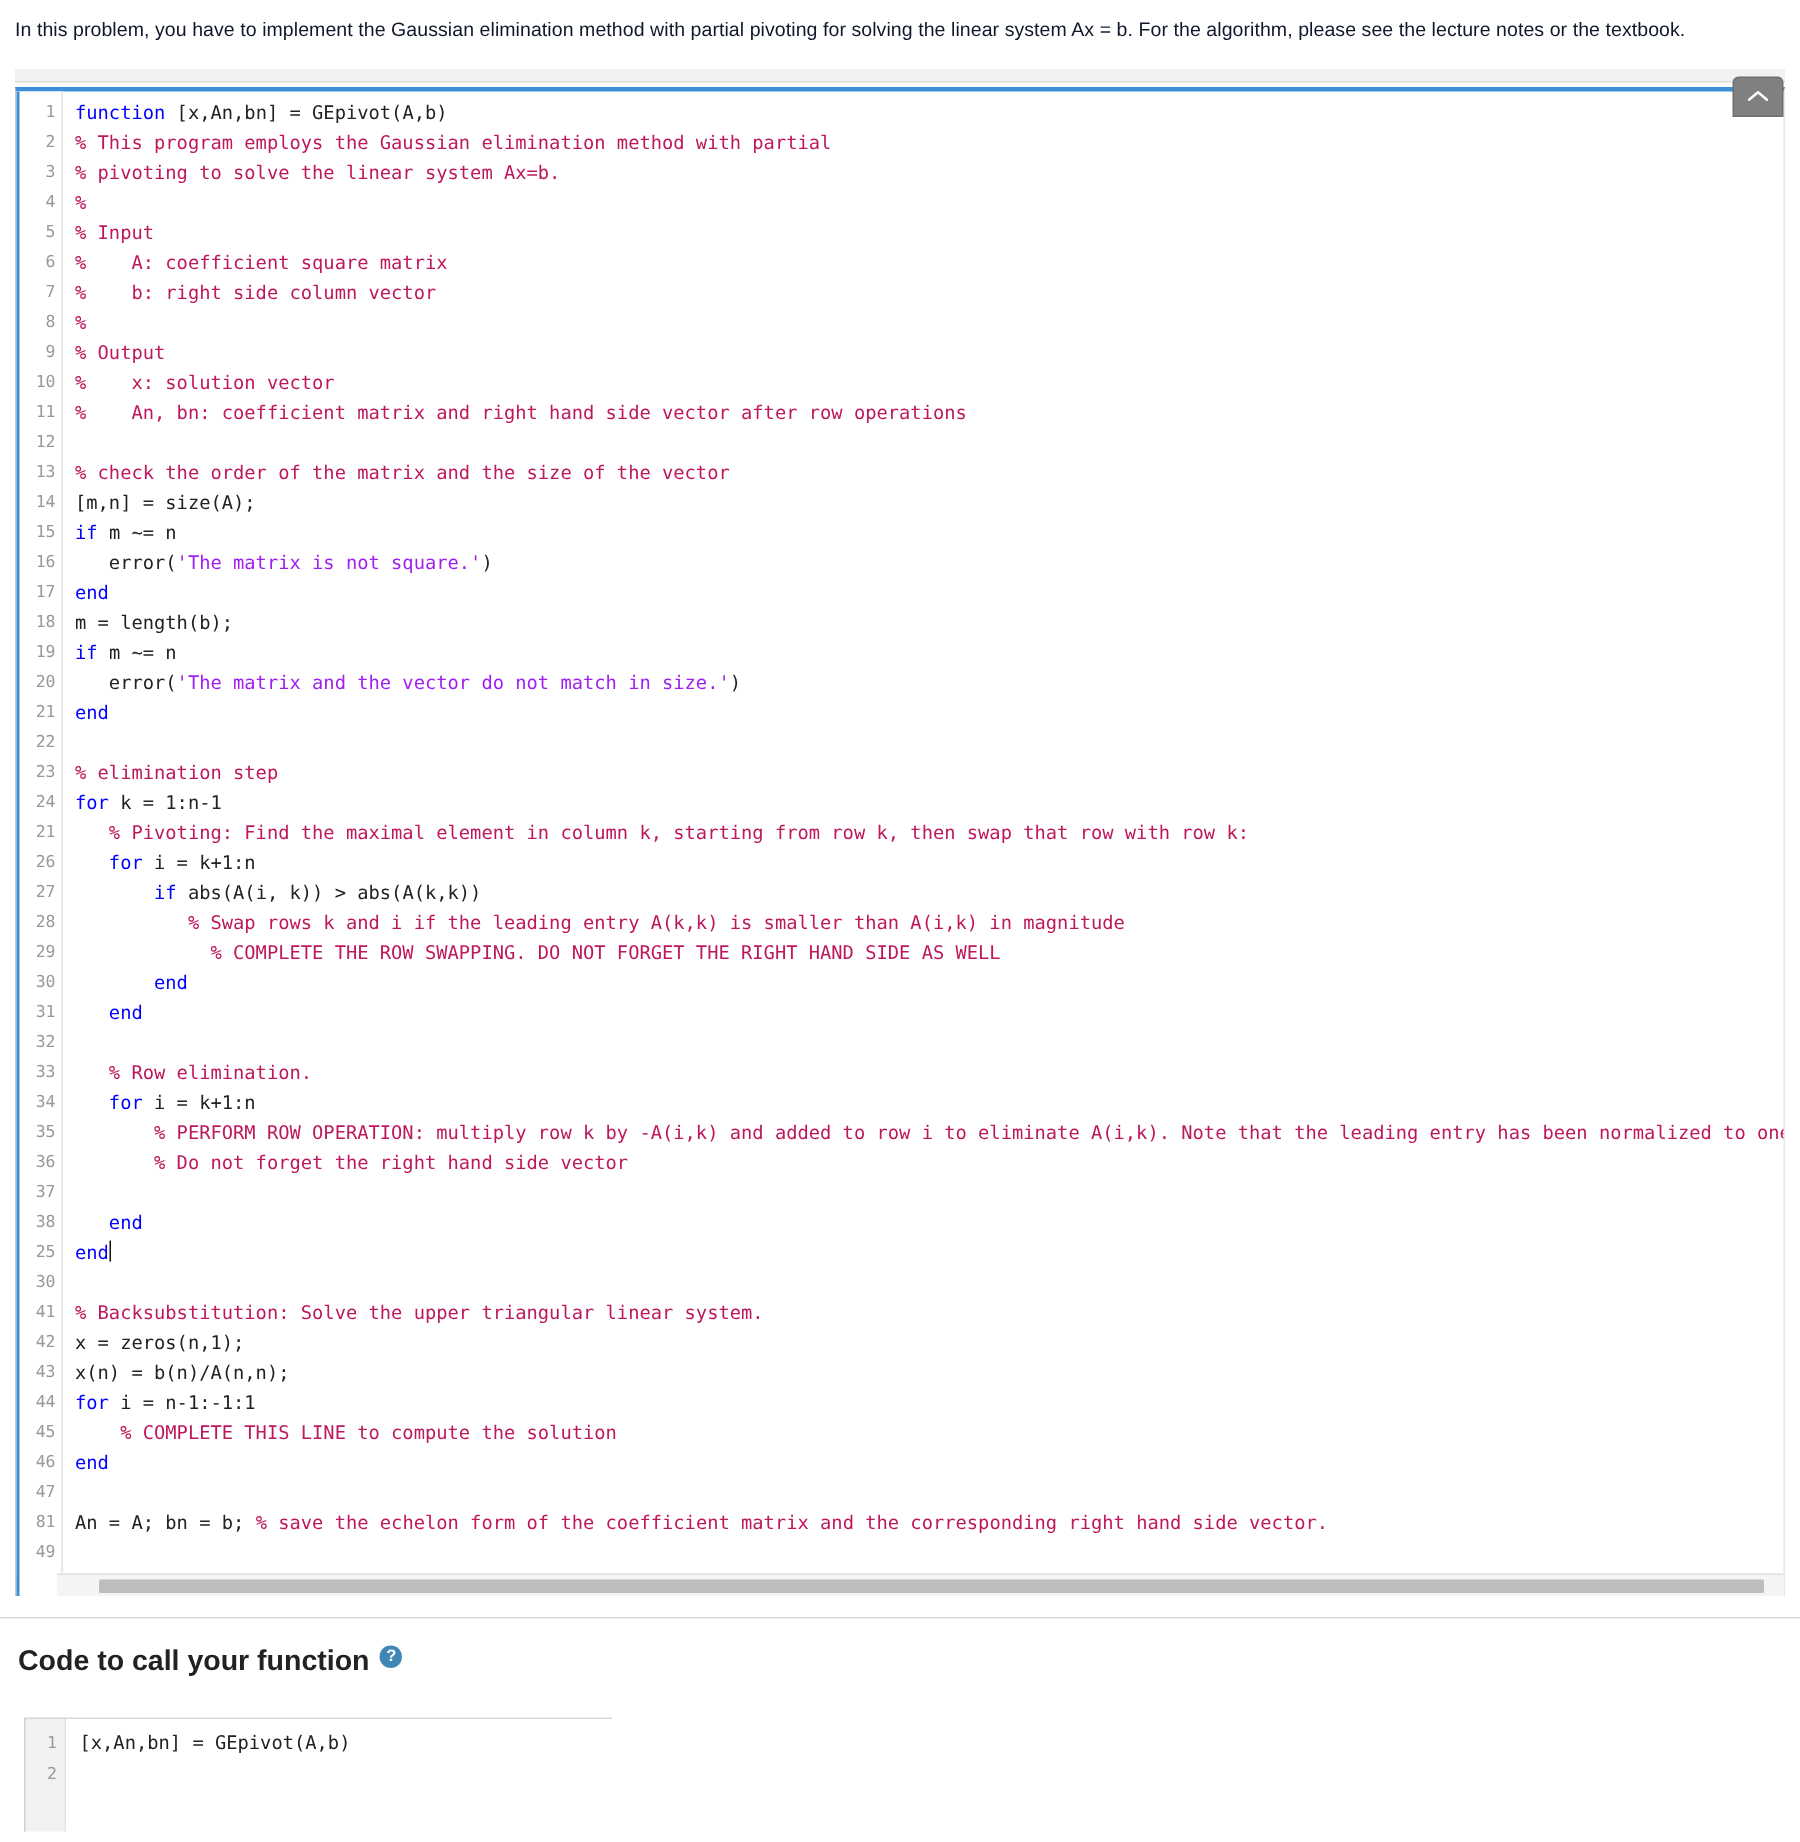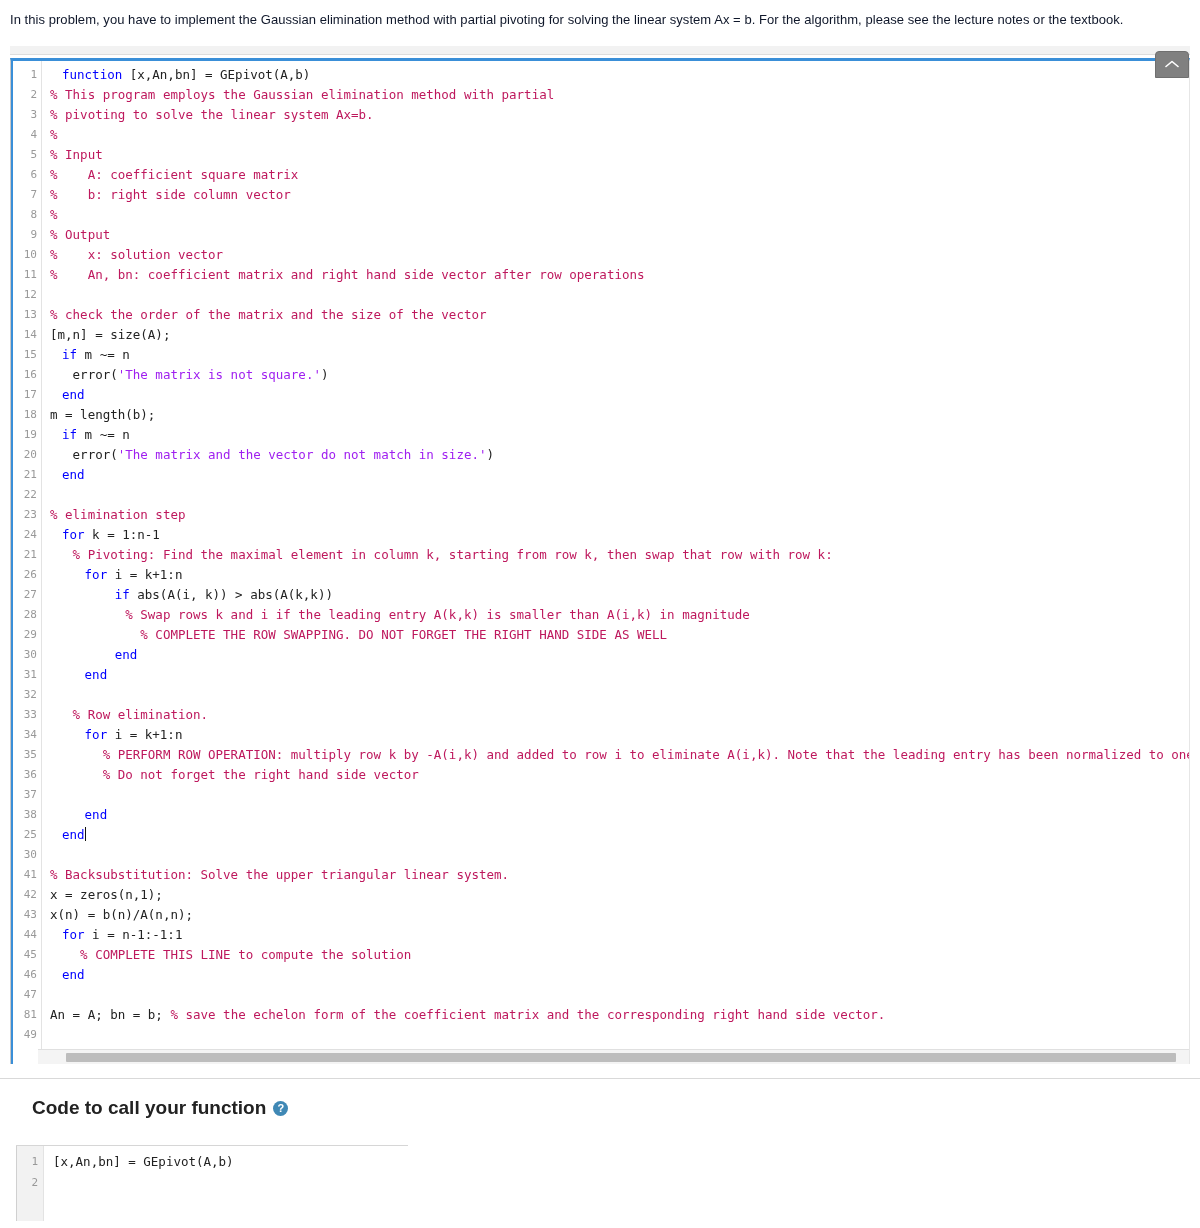--- a/index.html
+++ b/index.html
@@ -69,21 +69,21 @@
     flex: 1 1 auto;
     padding: 4px 0 4px 8px;
     white-space: pre;
     overflow: hidden;
   }
   .code-lines .cl {
     height: 20px;
     line-height: 20px;
     white-space: pre;
   }
-  .kw   { color: #0000ff; margin-left: 12px; }
+  .kw   { color: #0000ff; }
   .cm   { color: #be185d; }
   .str  { color: #a020f0; }
   .pl   { color: #222222; }
   .caret {
     display: inline-block;
     width: 1px;
     height: 14px;
     background: #111111;
     vertical-align: -2px;
     margin-left: 0px;
@@ -134,23 +134,22 @@
     margin: 14px 0 0 0;
     border-top: 1px solid #d9d9d9;
   }
 
   
   #call-section { padding: 0 10px; }
   #call-heading {
     font-size: 19px;
     font-weight: bold;
     color: #222222;
-    margin: 18px 0 0 22px;
+    margin: 18px 0 0 2px;
     display: flex;
-    align-items: center;
     gap: 7px;
   }
   #help-icon {
     display: inline-block;
     width: 15px;
     height: 15px;
     border-radius: 50%;
     background: #3f88b5;
     color: #ffffff;
     font-size: 11px;

